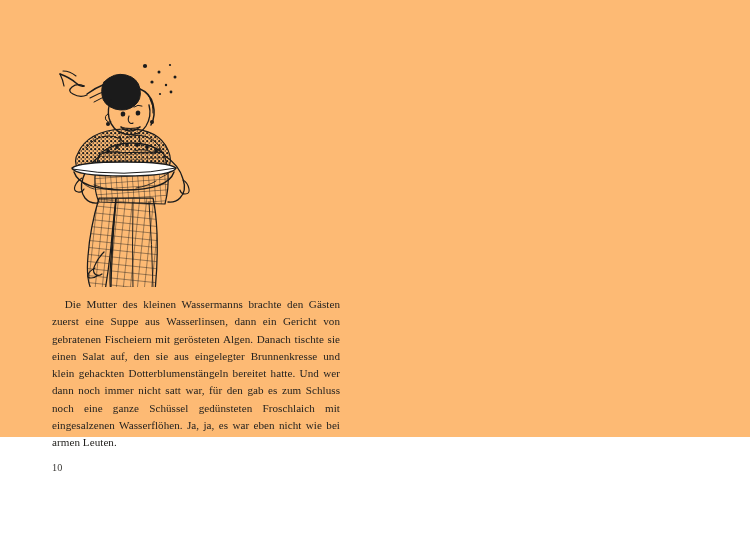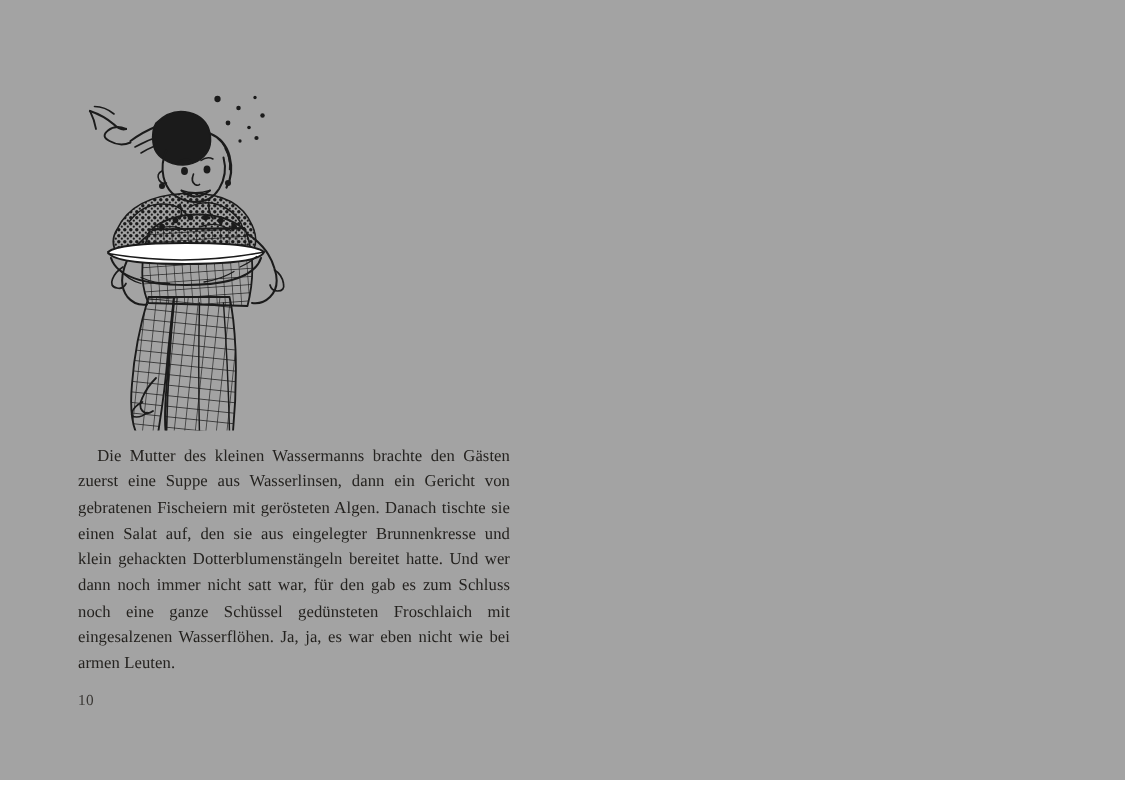--- a/index.html
+++ b/index.html
@@ -11,22 +11,22 @@
     width: 750px;
     height: 534px;
     overflow: hidden;
     font-family: "Liberation Serif", "DejaVu Serif", serif;
     color: #24221f;
   }
 
   .spread {
     position: relative;
     width: 750px;
-    height: 520px;
-    background: #a3a3a3;
+    height: 437px;
+    background: #fdba74;
   }
 
   
   .page {
     position: absolute;
     top: 0;
     height: 534px;
     width: 375px;
   }
   .page-left  { left: 0; }

